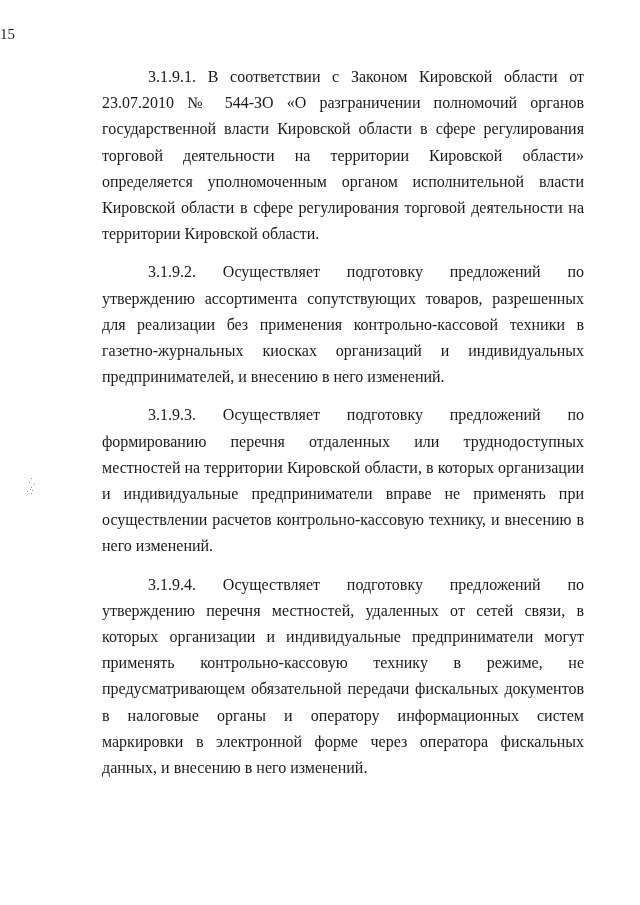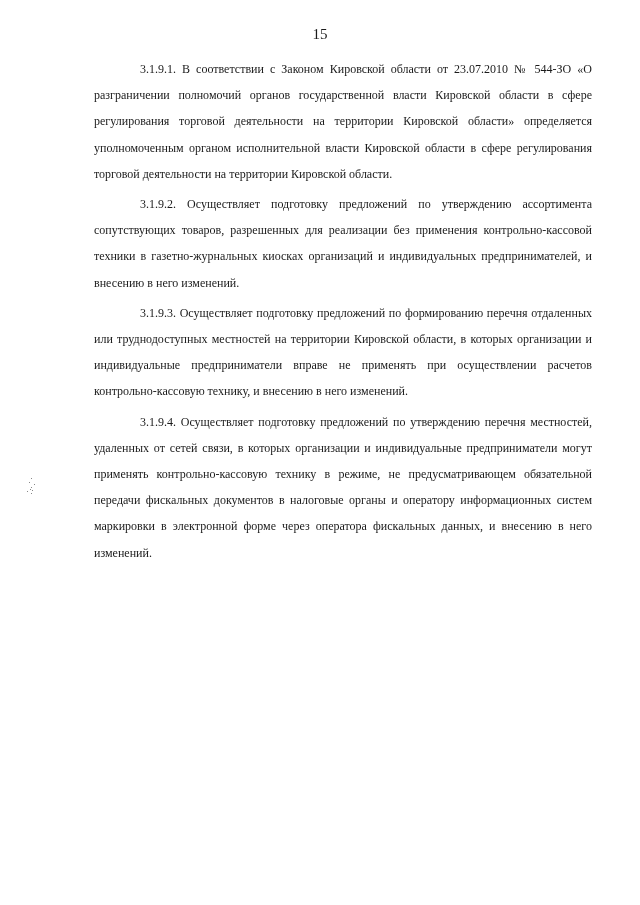--- a/index.html
+++ b/index.html
@@ -3,28 +3,28 @@
   <meta charset="utf-8">
   <style>
     html, body { margin: 0; padding: 0; background: #ffffff; }
     body {
       width: 640px; height: 905px; position: relative; overflow: hidden;
       font-family: "Liberation Serif", "DejaVu Serif", serif;
       color: #1a1a1a;
     }
     .page-number {
       position: absolute; top: 26px; left: 0; width: 640px;
-      text-align: center; font-size: 15px;
+      text-align: left; font-size: 15px;
     }
     .content {
       position: absolute; top: 52px; left: 90px; width: 506px;
     }
     .para {
-      margin: 4px;
-      font-size: 12px;
+      margin: 12px;
+      font-size: 16px;
       line-height: 26.2px;
       text-align: justify;
       text-indent: 46px;
     }
     .para + .para { margin-top: 0; }
     .scan-mark {
       position: absolute; left: 26px; top: 478px;
       width: 12px; height: 18px;
     }
     .scan-mark i {

